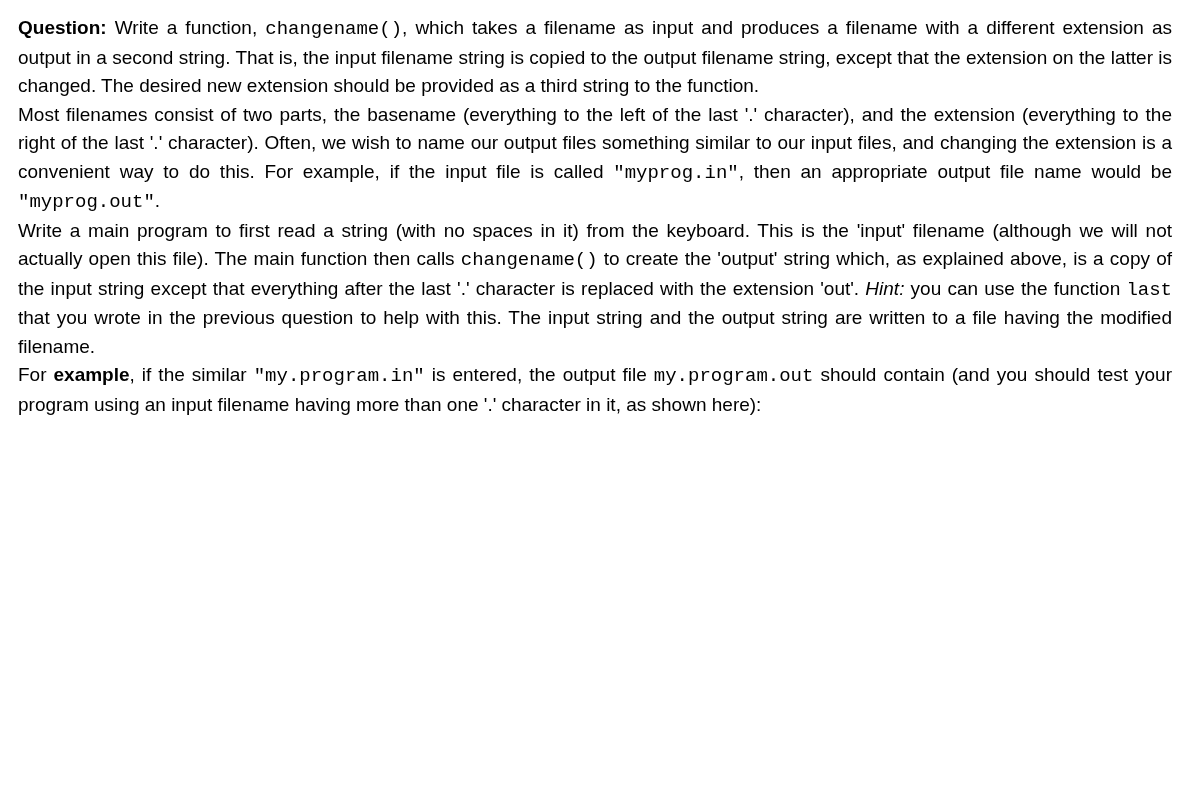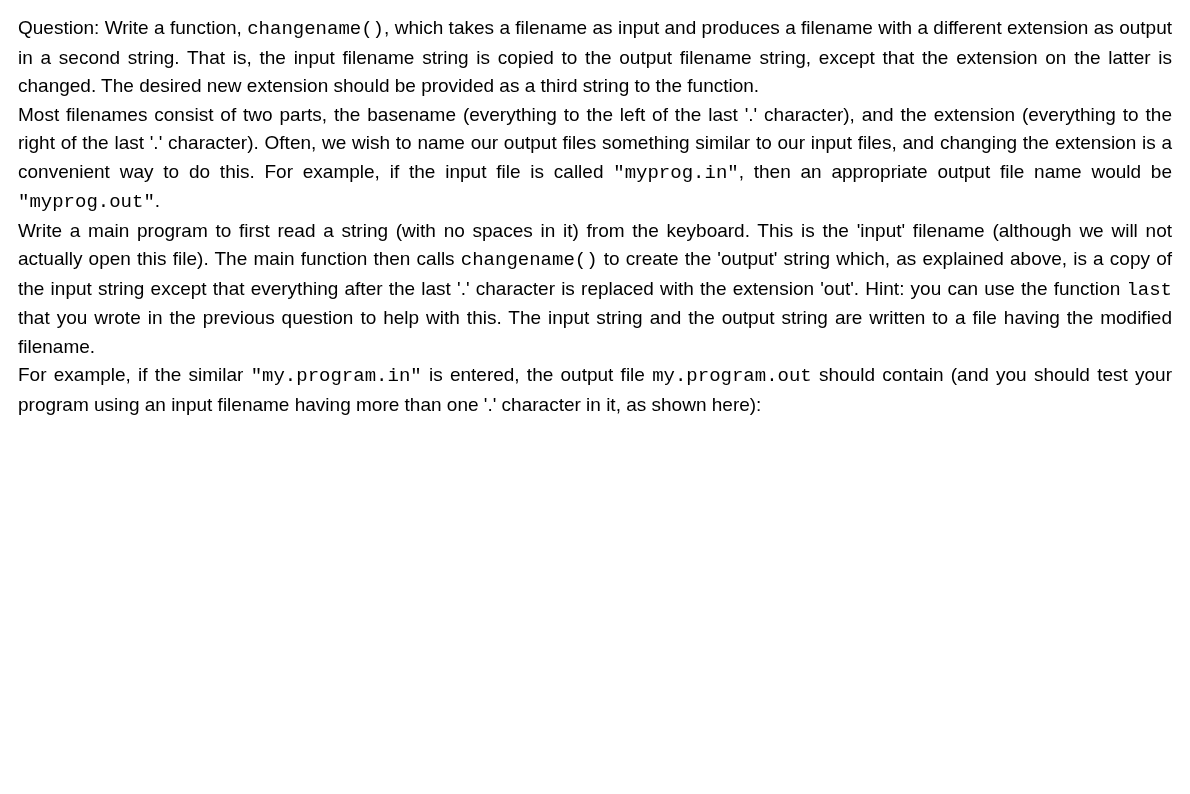--- a/index.html
+++ b/index.html
@@ -10,22 +10,22 @@
     font-family: "Segoe UI", "Helvetica Neue", Arial, sans-serif;
     font-size: 19px;
     line-height: 1.5;
     color: #000;
     padding: 14px 18px;
   }
   .content { width: 100%; }
   p { text-align: justify; margin-bottom: 0; }
   p + p { margin-top: 0; }
   .mono { font-family: Liberation Mono, monospace; }
-  .bold { font-weight: 400; }
-  .italic { }
+  .bold { font-weight: 700; }
+  .italic { font-style: italic; }
   .example-block {
     font-family: "Courier New", Courier, monospace;
     white-space: pre;
     margin-top: 18px;
     margin-bottom: 18px;
     text-align: left;
   }
   .para-gap { margin-top: 0; }
   .final { text-align: left; }
 </style>

